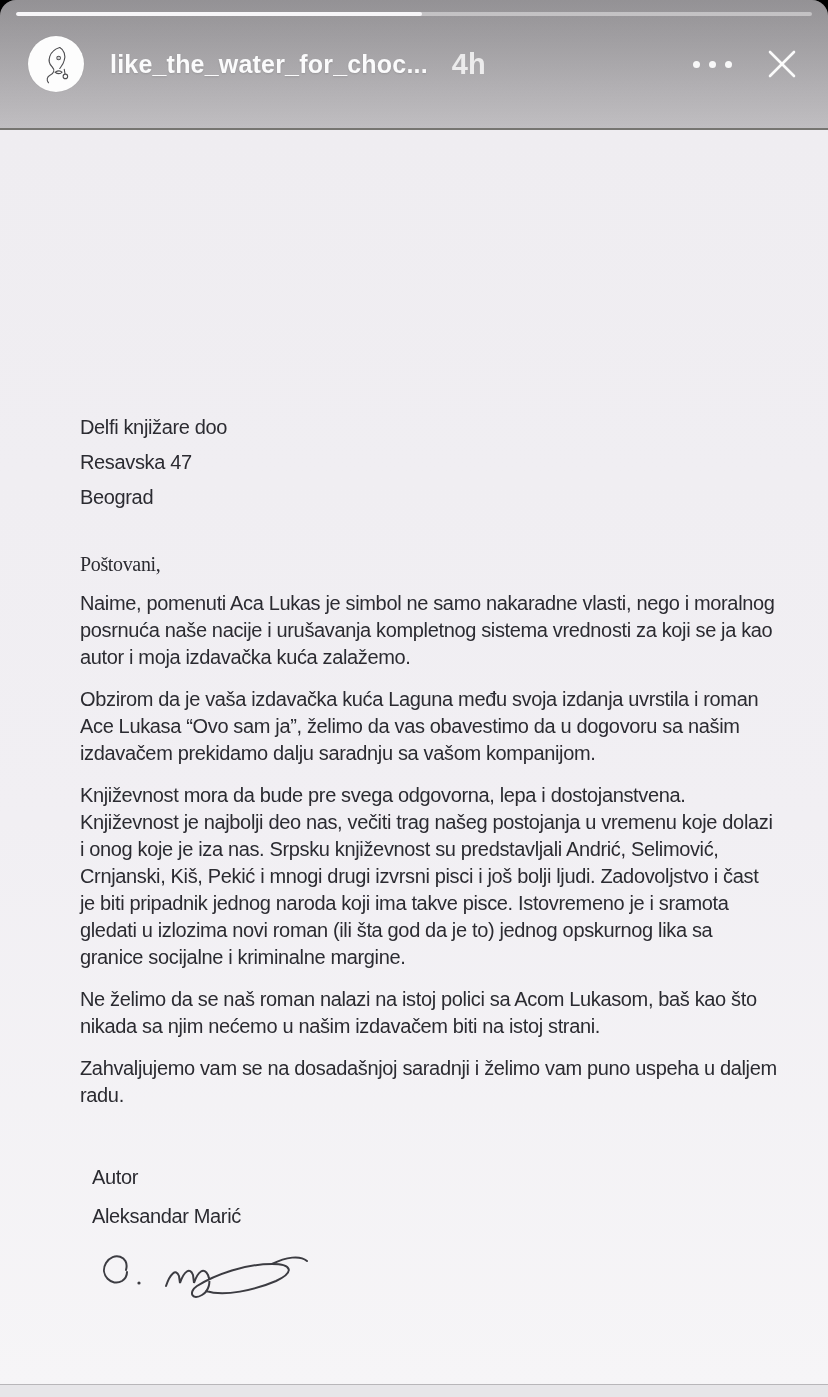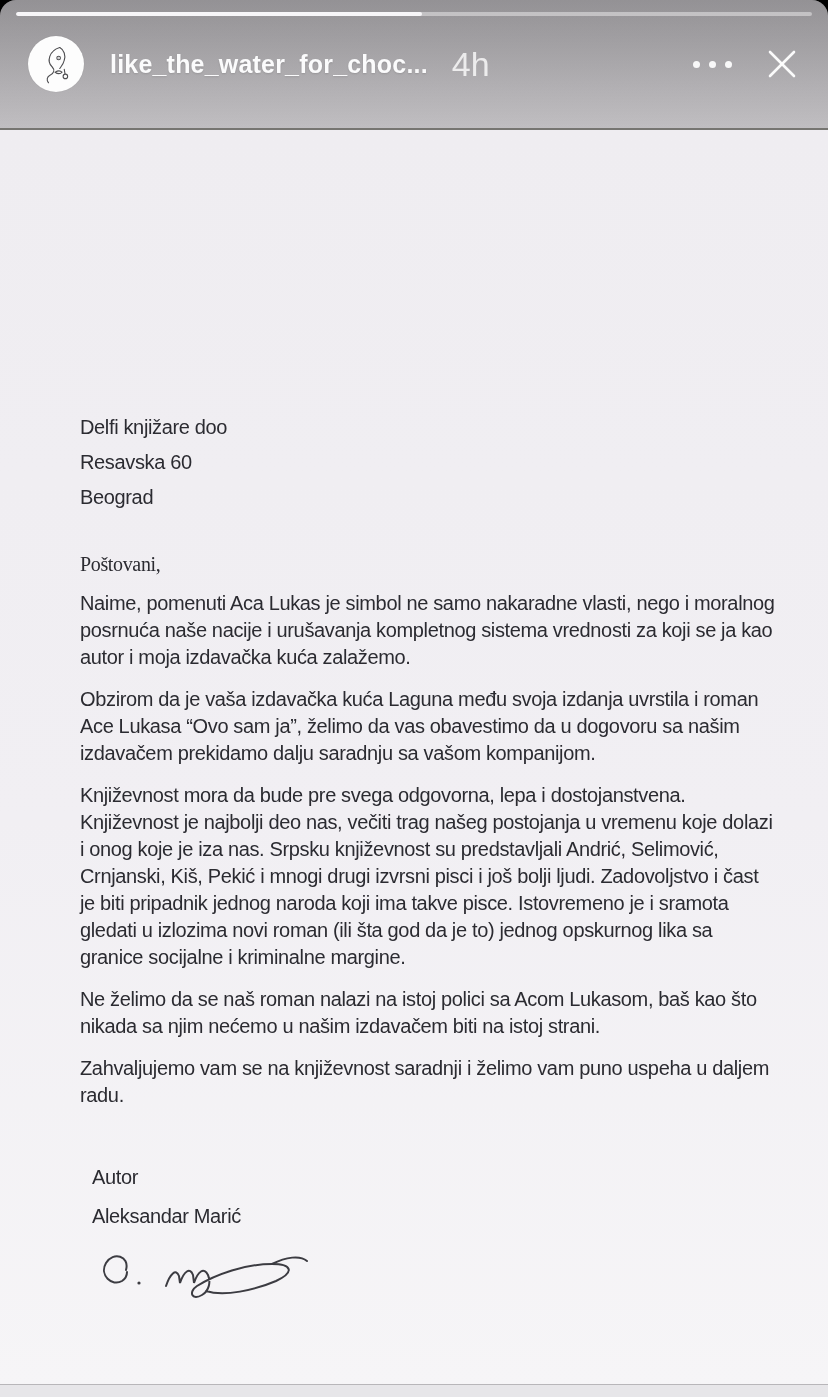--- a/index.html
+++ b/index.html
@@ -28,46 +28,46 @@
   .header{position:absolute;left:0;top:0;right:0;height:128px;
           background:linear-gradient(180deg,rgba(90,88,92,0.28) 0%,rgba(120,118,122,0.10) 70%,rgba(0,0,0,0) 100%);}
   .progress{position:absolute;left:16px;right:16px;top:12px;height:4px;border-radius:2px;
             background:rgba(255,255,255,0.42);overflow:hidden;}
   .progress .fill{height:100%;background:#f7f6f8;border-radius:2px;width:0;}
   .hrow{position:absolute;left:28px;right:26px;top:34px;height:60px;display:flex;align-items:center;}
   .avatar{width:56px;height:56px;border-radius:50%;background:#fdfdfd;flex:0 0 auto;
           display:flex;align-items:center;justify-content:center;box-shadow:0 0 1px rgba(0,0,0,0.15);}
   .username{margin-left:26px;color:#fbfbfc;font-size:25px;font-weight:bold;letter-spacing:0.2px;
             white-space:nowrap;text-shadow:0 1px 2px rgba(0,0,0,0.12);}
-  .time{margin-left:24px;color:rgba(255,255,255,0.78);font-size:34px;font-weight:400;}
+  .time{margin-left:24px;color:rgba(255,255,255,0.78);font-size:29px;font-weight:700;}
   .spacer{flex:1;}
   .dots{margin-right:30px;display:flex;align-items:center;gap:9px;cursor:pointer;}
   .dots i{display:block;width:7px;height:7px;border-radius:50%;background:rgba(255,255,255,0.92);}
   .close{width:40px;height:40px;display:flex;align-items:center;justify-content:center;cursor:pointer;}
 </style>
 </head>
 <body>
 
 <div class="card">
 
   <div class="photo">
     <div class="paper">
 
       <div class="letter">
         <div class="recipient">
           <p>Delfi knjižare doo</p>
-          <p>Resavska 60</p>
+          <p>Resavska 47</p>
           <p>Beograd</p>
         </div>
         <p class="salutation">Poštovani,</p>
         <p class="para">Naime, pomenuti Aca Lukas je simbol ne samo nakaradne vlasti, nego i moralnog posrnuća naše nacije i urušavanja kompletnog sistema vrednosti za koji se ja kao autor i moja izdavačka kuća zalažemo.</p>
         <p class="para">Obzirom da je vaša izdavačka kuća Laguna među svoja izdanja uvrstila i roman Ace Lukasa “Ovo sam ja”, želimo da vas obavestimo da u dogovoru sa našim izdavačem prekidamo dalju saradnju sa vašom kompanijom.</p>
         <p class="para">Književnost mora da bude pre svega odgovorna, lepa i dostojanstvena. Književnost je najbolji deo nas, večiti trag našeg postojanja u vremenu koje dolazi i onog koje je iza nas. Srpsku književnost su predstavljali Andrić, Selimović, Crnjanski, Kiš, Pekić i mnogi drugi izvrsni pisci i još bolji ljudi. Zadovoljstvo i čast je biti pripadnik jednog naroda koji ima takve pisce. Istovremeno je i sramota gledati u izlozima novi roman (ili šta god da je to) jednog opskurnog lika sa granice socijalne i kriminalne margine.</p>
         <p class="para">Ne želimo da se naš roman nalazi na istoj polici sa Acom Lukasom, baš kao što nikada sa njim nećemo u našim izdavačem biti na istoj strani.</p>
-        <p class="para">Zahvaljujemo vam se na književnost saradnji i želimo vam puno uspeha u daljem radu.</p>
+        <p class="para">Zahvaljujemo vam se na dosadašnjoj saradnji i želimo vam puno uspeha u daljem radu.</p>
       </div>
 
       <div class="signoff">
         <p>Autor</p>
         <p class="name">Aleksandar Marić</p>
         <svg class="signature" width="250" height="66" viewBox="0 0 250 66">
           <g fill="none" stroke="#3c3c42" stroke-width="2" stroke-linecap="round">
             <path d="M32,28 C36,14 19,9 12,21 C5,33 18,45 28,39 C31,37 33,33 33,30"></path>
             <circle cx="45" cy="41" r="1.6" fill="#3c3c42" stroke="none"></circle>
             <path d="M72,44 C76,32 82,26 85,34 L86,41 C90,29 96,25 99,33 L100,41 C104,29 110,25 114,33 C117,40 115,49 108,53 C98,59 94,50 103,44 C122,32 152,22 178,22 C198,22 201,30 182,39 C161,48 130,55 112,49"></path>

